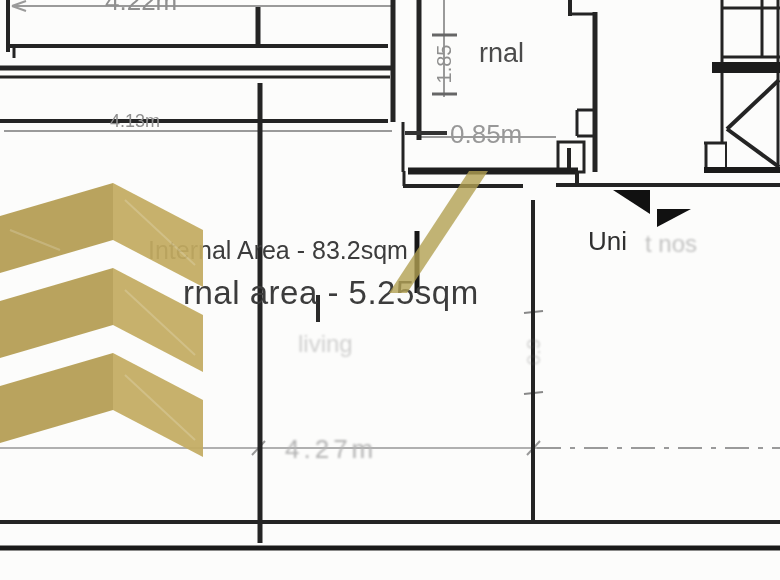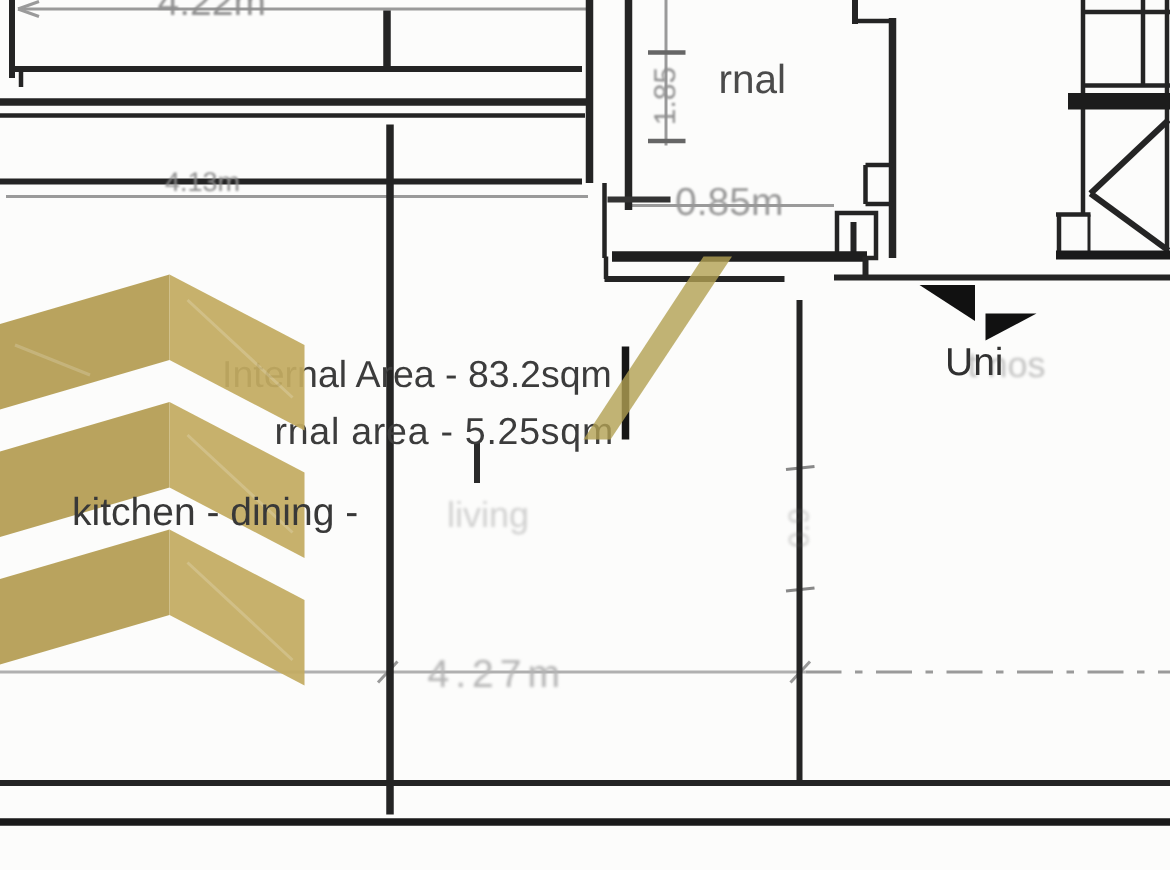--- a/index.html
+++ b/index.html
@@ -91,46 +91,45 @@
       <line x1="704" y1="170" x2="780" y2="170" stroke-width="6" stroke="#1a1a1a"></line>
     </g>
 
     <g fill="#111">
       <polygon points="613,190 650,190 650,214"></polygon>
       <polygon points="657,209 691,209 657,227"></polygon>
     </g>
   </svg>
 
   <div class="txt lbl" style="left:148px;top:238px;font-size:25px;">Internal Area - 83.2sqm</div>
-  <div class="txt lbl" style="left:183px;top:276px;font-size:25px;letter-spacing:.5px;">rnal area - 5.25sqm</div>
+  <div class="txt lbl" style="left:183px;top:276px;font-size:33px;letter-spacing:.5px;">rnal area - 5.25sqm</div>
 
   <svg id="gold-svg" width="780" height="580" viewBox="0 0 780 580">
     <g opacity="0.93">
       <polygon points="0,216 113,183 113,240 0,273" fill="#b49d52"></polygon>
       <polygon points="113,183 203,230 203,287 113,240" fill="#c3ac61"></polygon>
       <polygon points="0,301 113,268 113,325 0,358" fill="#b49d52"></polygon>
       <polygon points="113,268 203,315 203,372 113,325" fill="#c3ac61"></polygon>
       <polygon points="0,386 113,353 113,410 0,443" fill="#b49d52"></polygon>
       <polygon points="113,353 203,400 203,457 113,410" fill="#c3ac61"></polygon>
       <g stroke="#fff" stroke-width="2" opacity="0.18">
         <line x1="125" y1="200" x2="195" y2="265"></line>
         <line x1="125" y1="290" x2="195" y2="355"></line>
         <line x1="125" y1="375" x2="195" y2="440"></line>
         <line x1="60" y1="250" x2="10" y2="230"></line>
       </g>
     </g>
     <polygon points="469,171 488,171 407,293 389,293" fill="#b2a053" opacity="0.8"></polygon>
   </svg>
 
-  <div class="txt lbl" style="left:48px;top:328px;font-size:26px;color:#383838;">kitchen - dining -</div>
   <div class="txt faint" style="left:298px;top:332px;font-size:24px;color:#6a6a6a;opacity:.3;">living</div>
 
   <div class="txt lbl" style="left:479px;top:40px;font-size:27px;color:#4b4b4b;">rnal</div>
 
-  <div class="txt lbl" style="left:588px;top:228px;font-size:26px;color:#303030;margin-left:42px;">Uni</div>
+  <div class="txt lbl" style="left:588px;top:228px;font-size:26px;color:#303030;">Uni</div>
   <div class="txt faint" style="left:645px;top:232px;font-size:24px;color:#555;opacity:.35;">t nos</div>
 
   <div class="txt dim" style="left:105px;top:-12px;font-size:26px;">4.22m</div>
   <div class="txt dim" style="left:110px;top:112px;font-size:18px;">4.13m</div>
   <div class="txt dim" style="left:450px;top:121px;font-size:26px;color:#989898;">0.85m</div>
   <div class="txt dim rot" style="left:414px;top:34px;width:60px;height:60px;font-size:20px;">1.85</div>
   <div class="txt" style="left:285px;top:436px;font-size:26px;color:#b3b3b3;letter-spacing:4px;filter:blur(1px);">4.27m</div>
   <div class="txt rot faint" style="left:503px;top:322px;width:60px;height:60px;font-size:19px;color:#666;opacity:.3;">0.9</div>
 
 </div>

